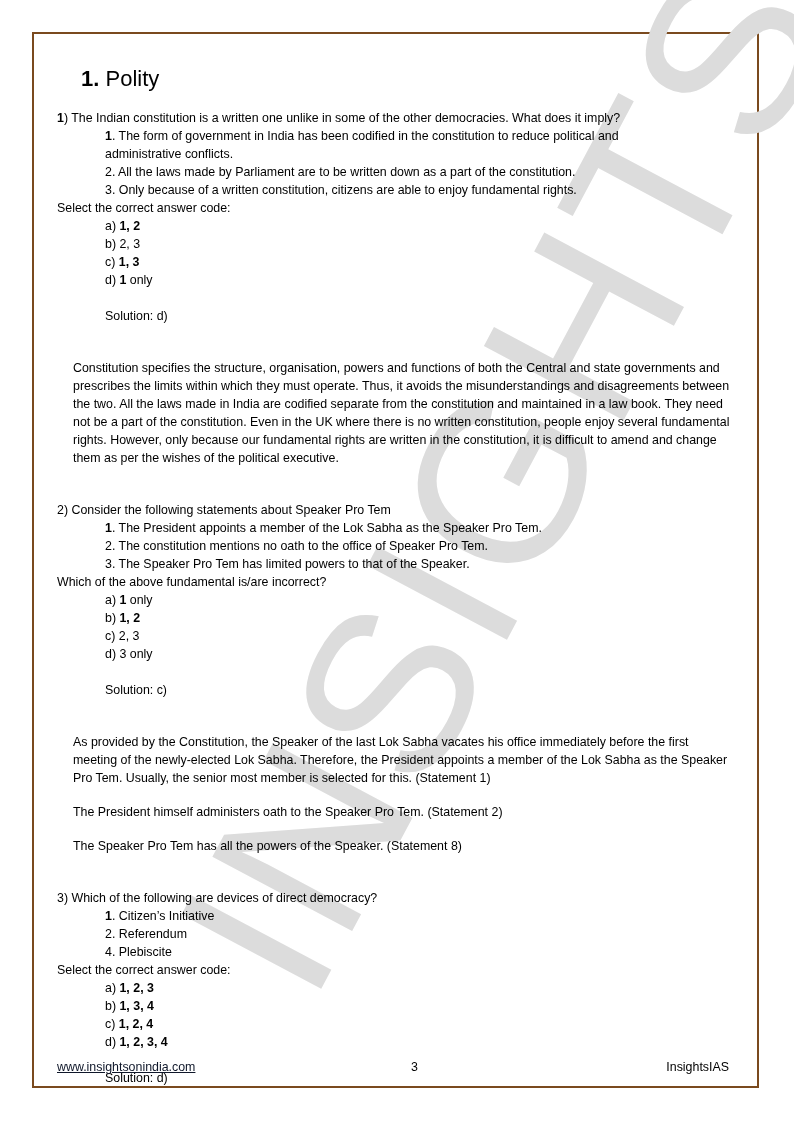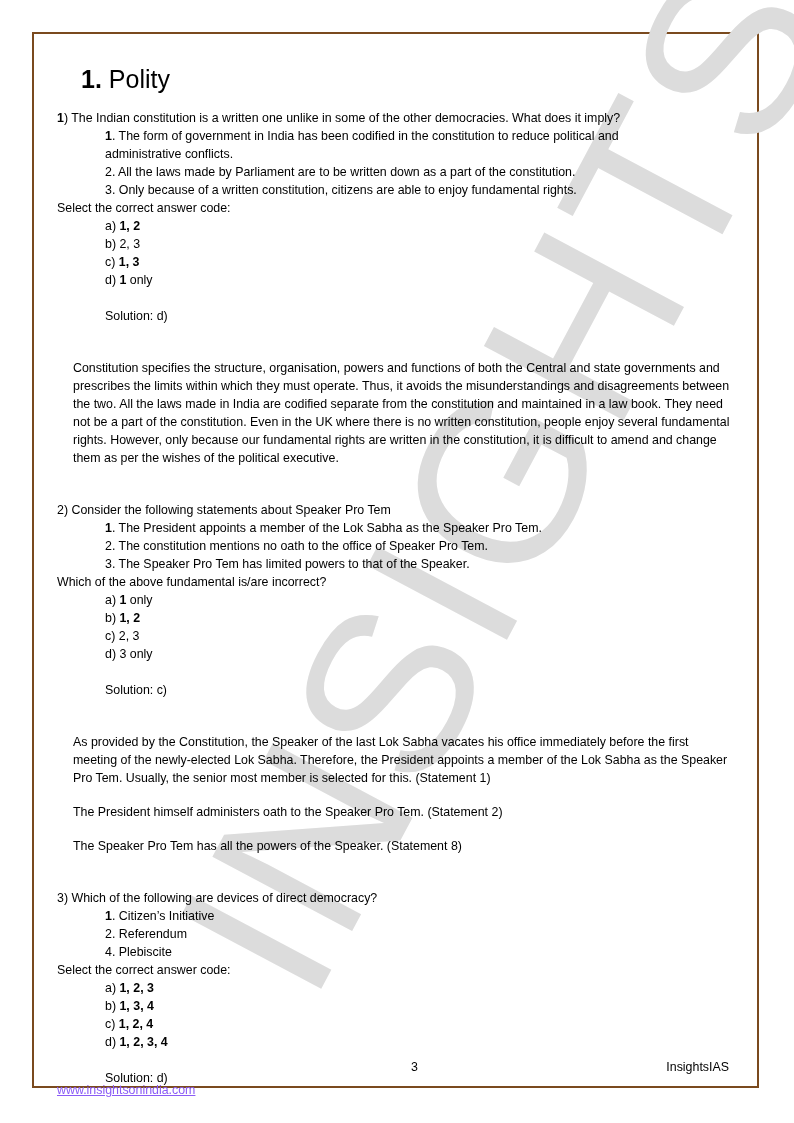--- a/index.html
+++ b/index.html
@@ -7,30 +7,30 @@
          font-family: "Liberation Sans", sans-serif; color: #000; }
   .page-border { position: absolute; left: 32px; top: 32px; width: 727px; height: 1056px;
                  border: 2px solid #7a4a1e; box-sizing: border-box; }
   .watermark { position: absolute; left: 40px; top: 520px; width: 760px; text-align: center;
                font-family: "Liberation Sans", sans-serif; font-size: 230px; font-weight: normal;
                color: #dcdcdc; transform: rotate(-62deg); transform-origin: center center;
                letter-spacing: 4px; white-space: nowrap; pointer-events: none; z-index: 0;
                line-height: 1; }
   .content { position: absolute; left: 57px; top: 62px; width: 690px; z-index: 1;
              font-size: 12.4px; line-height: 18px; }
-  .title { font-size: 25px; line-height: 34px; margin: 0 0 13px 24px; font-weight: normal; }
+  .title { font-size: 22px; line-height: 34px; margin: 0 0 13px 24px; font-weight: normal; }
   .title .num { font-weight: bold; }
   .line { margin: 0; white-space: nowrap; }
   .ind { padding-left: 48px; }
   .gap { height: 18px; }
   b { font-weight: bold; }
   .para { margin: 16px; white-space: normal; }
   .footer { position: absolute; top: 1058px; left: 57px; width: 672px; z-index: 1;
             font-size: 12.4px; line-height: 18px; }
-  .footer .link { color: #8b5cf6; text-decoration: underline; position: absolute; left: 0; margin-top: 23px; }
+  .footer .link { color: #0f172a; text-decoration: underline; position: absolute; left: 0; }
   .footer .pnum { position: absolute; left: 354px; }
   .footer .brand { position: absolute; right: 0; }
 </style>
 </head>
 <body>
 
 <div class="page-border"></div>
 <div class="watermark">INSIGHTS IAS</div>
 
 <div class="content">

